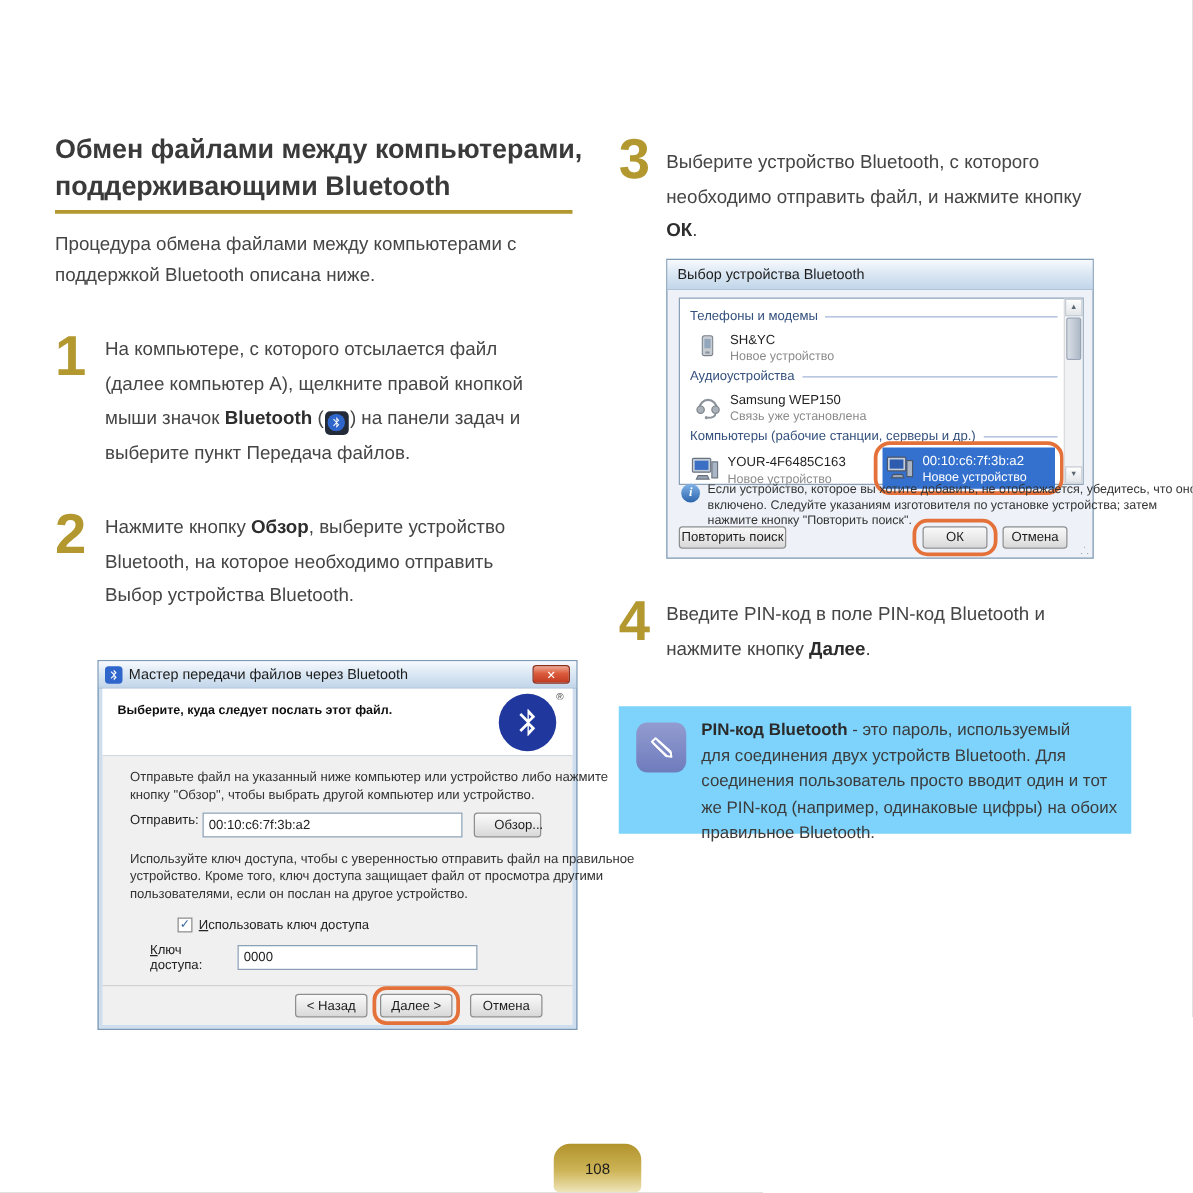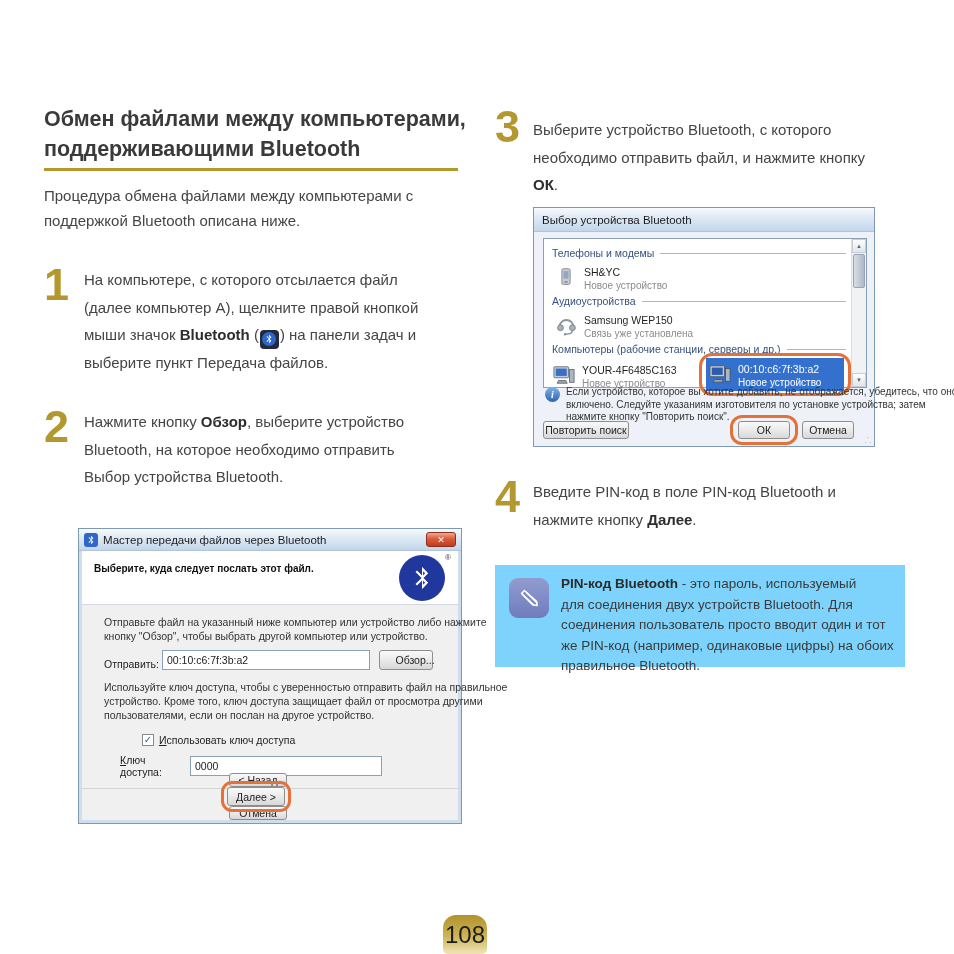--- a/index.html
+++ b/index.html
@@ -39,32 +39,32 @@
     border:1px solid #8e2f1c; border-radius:3px; color:#fff; font-size:9px; display:flex; align-items:center; justify-content:center; }
   .dlg1-frame { position:absolute; left:3px; right:3px; top:22px; bottom:3px; background:#f0f0f0; }
   .dlg1-header { background:#fff; height:54px; position:relative; border-bottom:1px solid #d2d8de; }
   .dlg1-heading { font-size:10px; font-weight:bold; color:#0f0f0f; padding:12px 0 0 12px; white-space:nowrap; }
   .btlogo { position:absolute; right:7px; top:2px; width:52px; height:50px; }
   .btlogo .disc { position:absolute; left:0; top:2px; width:46px; height:46px; border-radius:50%; background:#20389e;
     display:flex; align-items:center; justify-content:center; }
   .btlogo .reg { position:absolute; right:0; top:0; font-size:8px; color:#444; }
   .dlg1-body { position:absolute; top:54px; bottom:0; left:0; right:0; }
   .dp { font-size:10.5px; line-height:14px; color:#333; margin:10px 12px 0 22px; }
-  .send-row { display:flex; align-items:flex-end; margin:7px 10px 0 22px; }
+  .send-row { display:flex; align-items:flex-start; margin:7px 10px 0 22px; }
   .send-label { font-size:10.5px; width:58px; color:#222; }
   .send-field { width:208px; height:20px; }
   .browse-btn { width:54px; height:20px; margin-left:9px;padding-left:18px; }
   .check-row { display:flex; align-items:center; margin:12px 0 0 60px; font-size:10.5px; color:#222; }
   .checkbox { width:12px; height:12px; background:#fff; border:1px solid #8a8a8a; margin-right:5px;
     display:flex; align-items:center; justify-content:center; font-size:10px; color:#35679f; line-height:1; }
   .key-row { display:flex; align-items:center; margin:8px 0 0 38px; }
   .key-label { font-size:10.5px; width:70px; color:#222; }
   .key-field { width:192px; height:20px; }
   .dlg1-btnrow { position:absolute; left:0; right:0; bottom:0; height:32px; border-top:1px solid #d4d4d4;
-    display:flex; align-items:center; justify-content:flex-end; padding-right:24px;flex-direction:column; }
+    display:flex; align-items:center; justify-content:flex-end; padding-right:24px; }
   .dlg1-btnrow .vbtn { width:58px; height:19px; }
 
   
   .dlg2 { left:533px; top:207px; width:342px; height:240px; background:#eef2f8; border:1px solid #7e99b4; }
   .dlg2 .titlebar { height:24px; padding:0 8px; }
   .listbox { position:absolute; left:9px; top:30px; width:324px; height:150px; background:#fff; border:1px solid #8aa0b5; }
   .scrollbar { position:absolute; right:0; top:0; bottom:0; width:15px; background:#f1f2f4; border-left:1px solid #dadce0; }
   .sbtn { height:14px; display:flex; align-items:center; justify-content:center; font-size:6px; color:#5c6670;
     background:linear-gradient(180deg,#fdfdfd,#e2e5e9); border:1px solid #c7ced6; }
   .sbtn.down { position:absolute; left:0; right:0; bottom:0; }
@@ -93,23 +93,23 @@
   .grip { position:absolute; right:2px; bottom:1px; color:#9aa3ad; font-size:8px; letter-spacing:1px; }
 
   
   .notebox { left:495px; top:565px; width:410px; height:102px; background:#7dd3fc; }
   .note-icon { position:absolute; left:14px; top:13px; width:40px; height:40px; border-radius:9px;
     background:linear-gradient(180deg,#929cd0,#6f7cbd); display:flex; align-items:center; justify-content:center; }
   .note-text { position:absolute; left:66px; top:9px; font-size:13.5px; line-height:20.5px; color:#3b3b3b; }
   .note-text b { color:#2b2b2b; }
 
   
-  .page-tab { left:443px; top:915px; width:44px; height:39px; border-radius:13px 13px 5px 5px;
+  .page-tab { left:443px; top:915px; width:70px; height:39px; border-radius:13px 13px 5px 5px;
     background:linear-gradient(180deg,#b2932c,#cdb457 55%,#efe5ba); display:flex; align-items:center; justify-content:center;
-    font-size:24px; color:#1c1c1c; }
+    font-size:12px; color:#1c1c1c; }
 </style>
 </head>
 <body>
 
 <div class="canvas">
 
   <div class="abs page-title">
     <span class="line">Обмен файлами между компьютерами,</span>
     <span class="line">поддерживающими Bluetooth</span>
   </div>

